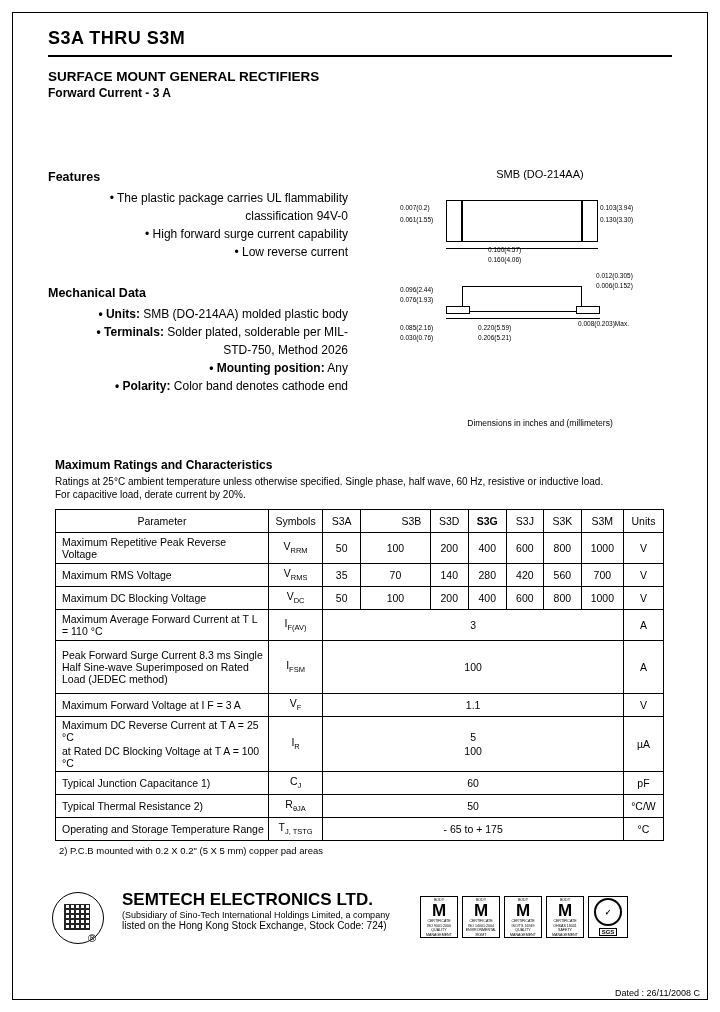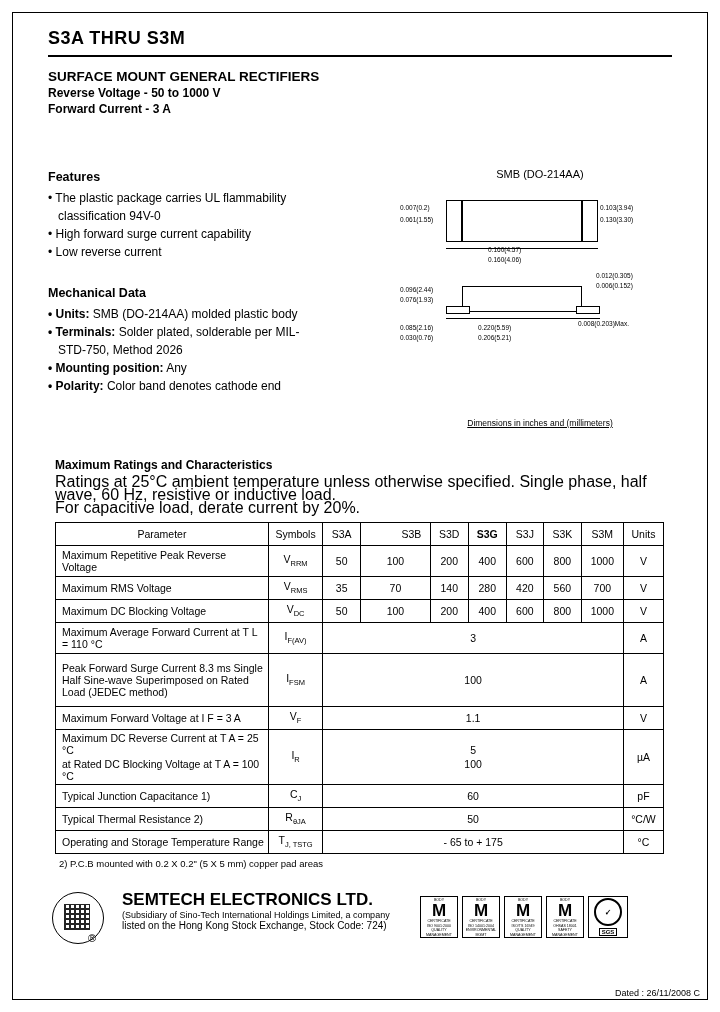--- a/index.html
+++ b/index.html
@@ -14,31 +14,31 @@
   }
   .inner{position:absolute;left:48px;top:28px;width:624px;}
   .title{
     font-size:18px;font-weight:bold;letter-spacing:0.5px;color:#000;
   }
   .rule{border-bottom:2px solid #000;margin-top:6px;width:624px;}
   .subtitle{font-size:13.5px;font-weight:bold;margin-top:12px;}
   .subline{font-size:12px;font-weight:bold;margin-top:2px;}
   .sec-h{font-size:12.5px;font-weight:bold;}
   .bullets{font-size:12px;line-height:16px;margin-top:6px;}
-  .bullets div{margin-bottom:2px;}
+  .bullets div{margin-bottom:2px;text-align:right;}
   .bullets .ind{padding-left:10px;}
   .b{font-weight:bold;}
   .left-col{position:absolute;left:48px;top:170px;width:300px;}
   .mech{margin-top:26px;}
   .pkg{position:absolute;left:400px;top:168px;width:280px;}
   .pkg-title{font-size:11px;text-align:center;margin-bottom:10px;}
-  .dim-note{font-size:8.5px;text-align:center;margin-top:8px;text-decoration:underline;}
+  .dim-note{font-size:8.5px;text-align:center;margin-top:8px;}
   .ratings{position:absolute;left:55px;top:458px;width:614px;}
   .ratings h3{font-size:12px;font-weight:bold;margin:0 0 3px 0;}
-  .ratings p{font-size:16px;margin:0;line-height:13px;}
+  .ratings p{font-size:10px;margin:0;line-height:13px;}
   table.mr{
     border-collapse:collapse;width:609px;margin-top:8px;font-size:10.5px;
   }
   table.mr td,table.mr th{
     border:1px solid #000;padding:3px 4px;font-weight:normal;text-align:center;
     height:16px;
   }
   table.mr td.param{text-align:left;padding-left:6px;}
   table.mr th{font-size:10.5px;}
   .sub{font-size:7.5px;vertical-align:sub;}
@@ -91,21 +91,20 @@
 </head>
 <body>
 
 <div class="page">
   <div class="frame"></div>
 
   <div class="inner">
     <div class="title">S3A THRU S3M</div>
     <div class="rule"></div>
     <div class="subtitle">SURFACE MOUNT GENERAL RECTIFIERS</div>
-    <div class="subline">Reverse Voltage - 50 to 1000 V</div>
     <div class="subline">Forward Current - 3 A</div>
   </div>
 
   <div class="left-col">
     <div class="sec-h">Features</div>
     <div class="bullets">
       <div>• The plastic package carries UL flammability</div>
       <div class="ind">classification 94V-0</div>
       <div>• High forward surge current capability</div>
       <div>• Low reverse current</div>

